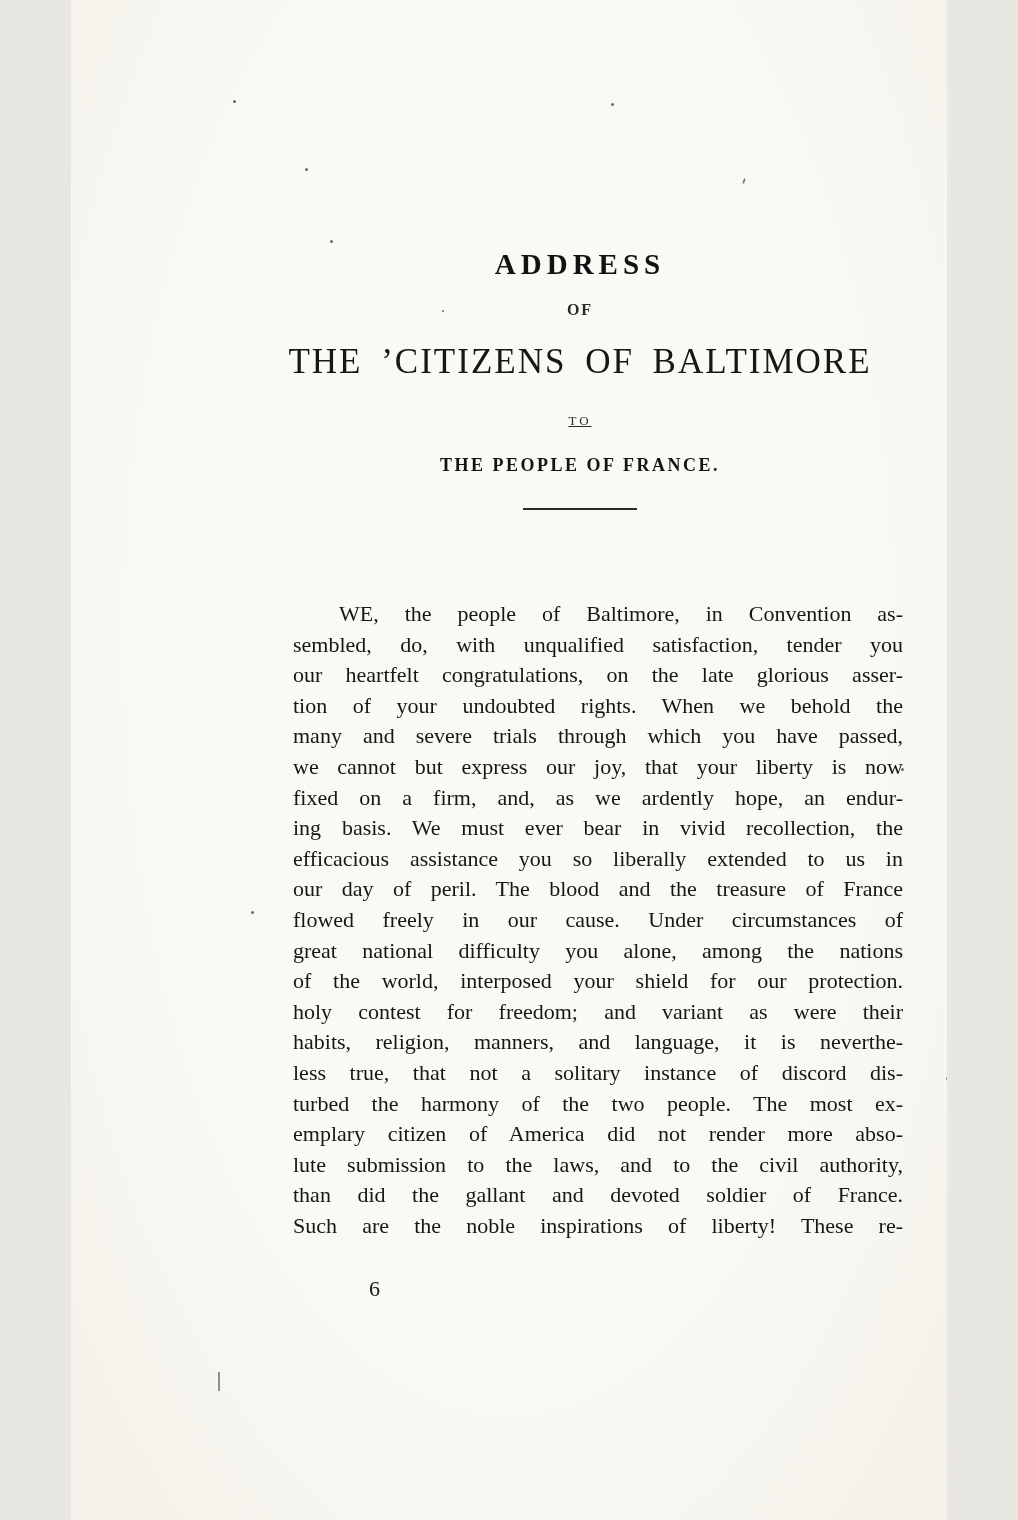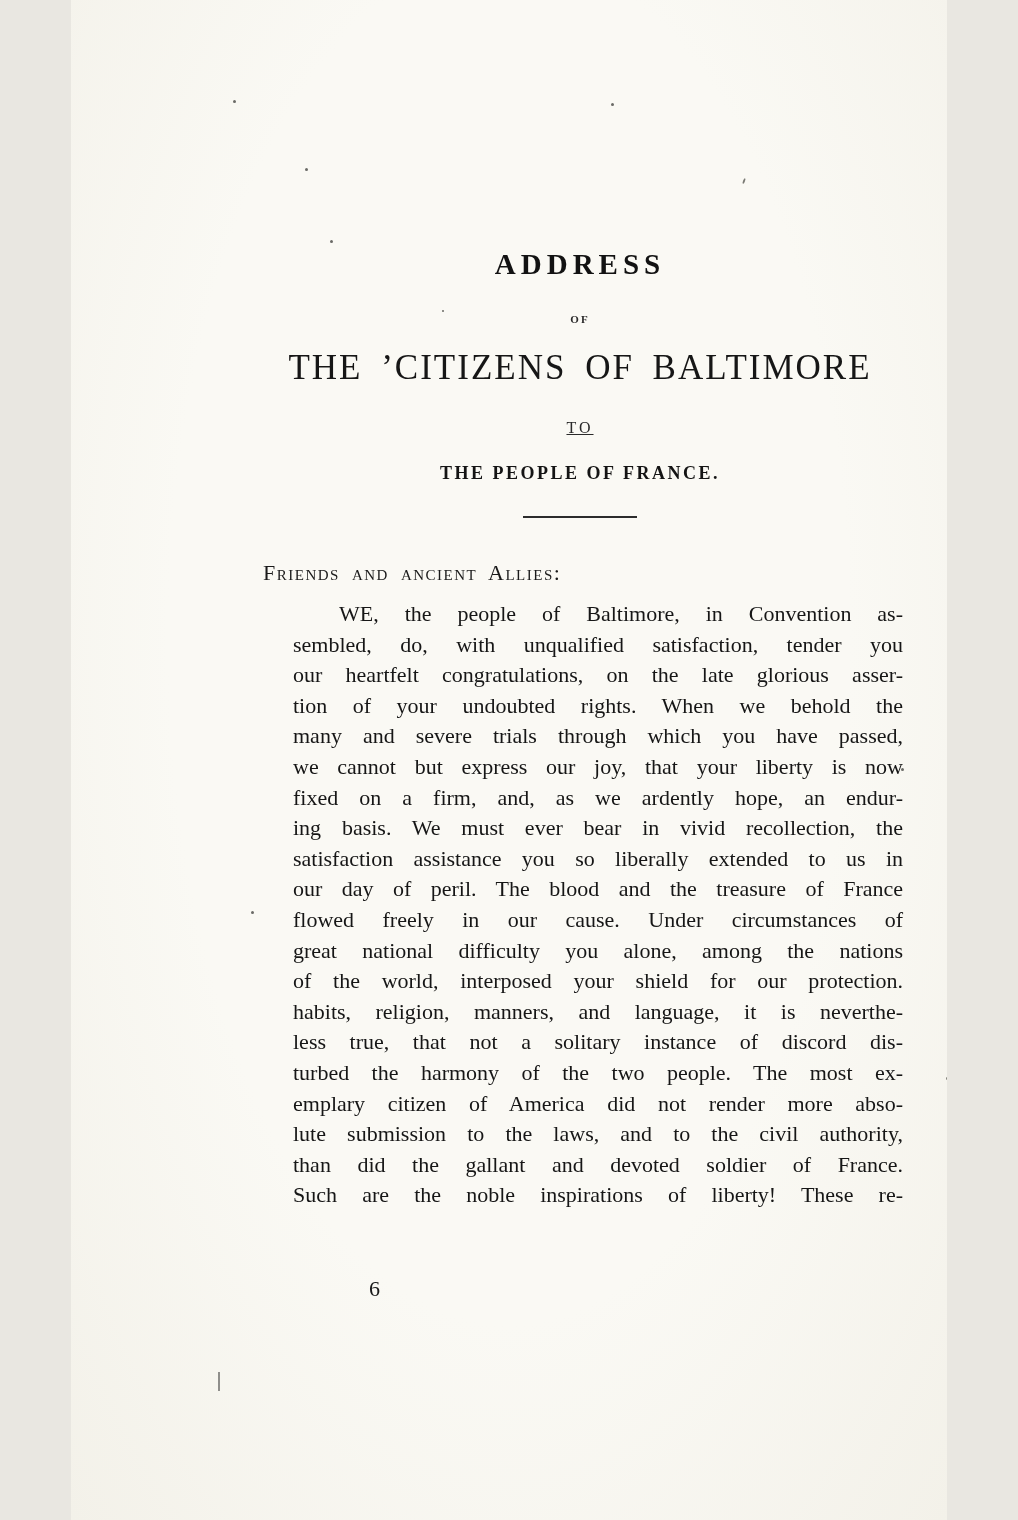--- a/index.html
+++ b/index.html
@@ -26,36 +26,36 @@
     width: 646px;
     text-align: center;
   }
   .doc-title {
     font-size: 29px;
     font-weight: bold;
     letter-spacing: 5px;
     color: #121212;
   }
   .connector-of {
-    margin-top: 32px;
-    font-size: 11px;
+    margin-top: 20px;
+    font-size: 16px;
     font-weight: bold;
     letter-spacing: 2px;
     color: #2a2a2a;
   }
   .doc-heading {
     margin-top: 23px;
     font-size: 35px;
     letter-spacing: 2px;
     word-spacing: 8px;
     color: #161616;
   }
   .connector-to {
     margin-top: 31px;
-    font-size: 16px;
+    font-size: 13px;
     letter-spacing: 3px;
     color: #2a2a2a;
     text-decoration: underline;
   }
   .doc-subheading {
     margin-top: 26px;
     font-size: 18px;
     font-weight: bold;
     letter-spacing: 2.5px;
     color: #141414;
@@ -139,36 +139,36 @@
 
   <div class="title-block">
     <div class="doc-title">ADDRESS</div>
     <div class="connector-of">OF</div>
     <div class="doc-heading">THE ’CITIZENS OF BALTIMORE</div>
     <div class="connector-to">TO</div>
     <div class="doc-subheading">THE PEOPLE OF FRANCE.</div>
     <div class="divider-rule"></div>
   </div>
 
-  <div class="salutation">Friends and ancient Allies:</div>
 
   <div class="body-text">
     <div class="body-line first">WE, the people of Baltimore, in Convention as-</div>
     <div class="body-line">sembled, do, with unqualified satisfaction, tender you</div>
     <div class="body-line">our heartfelt congratulations, on the late glorious asser-</div>
     <div class="body-line">tion of your undoubted rights.  When we behold the</div>
     <div class="body-line">many and severe trials through which you have passed,</div>
     <div class="body-line">we cannot but express our joy, that your liberty is now</div>
     <div class="body-line">fixed on a firm, and, as we ardently hope, an endur-</div>
     <div class="body-line">ing basis.  We must ever bear in vivid recollection, the</div>
-    <div class="body-line">satisfaction assistance you so liberally extended to us in</div>
+    <div class="body-line">efficacious assistance you so liberally extended to us in</div>
     <div class="body-line">our day of peril.  The blood and the treasure of France</div>
     <div class="body-line">flowed freely in our cause.  Under circumstances of</div>
     <div class="body-line">great national difficulty you alone, among the nations</div>
     <div class="body-line">of the world, interposed your shield for our protection.</div>
+    <div class="body-line">holy contest for freedom; and variant as were their</div>
     <div class="body-line">habits, religion, manners, and language, it is neverthe-</div>
     <div class="body-line">less true, that not a solitary instance of discord dis-</div>
     <div class="body-line">turbed the harmony of the two people.  The most ex-</div>
     <div class="body-line">emplary citizen of America did not render more abso-</div>
     <div class="body-line">lute submission to the laws, and to the civil authority,</div>
     <div class="body-line">than did the gallant and devoted soldier of France.</div>
     <div class="body-line">Such are the noble inspirations of liberty!  These re-</div>
   </div>
 
   <div class="page-number">6</div>

